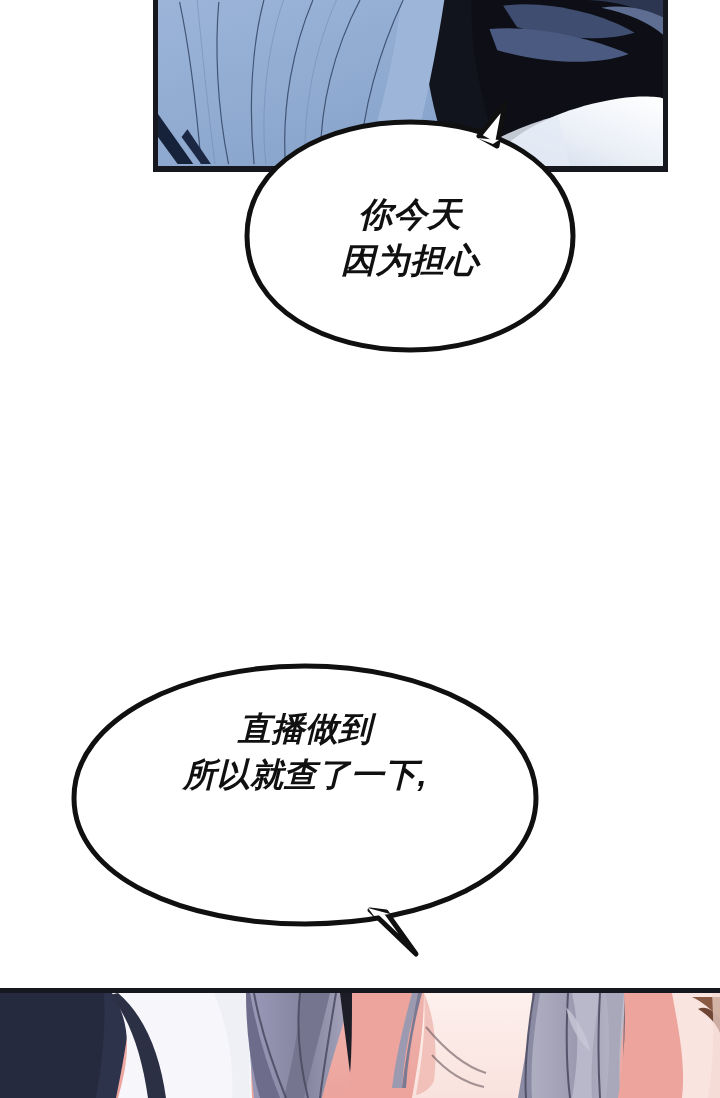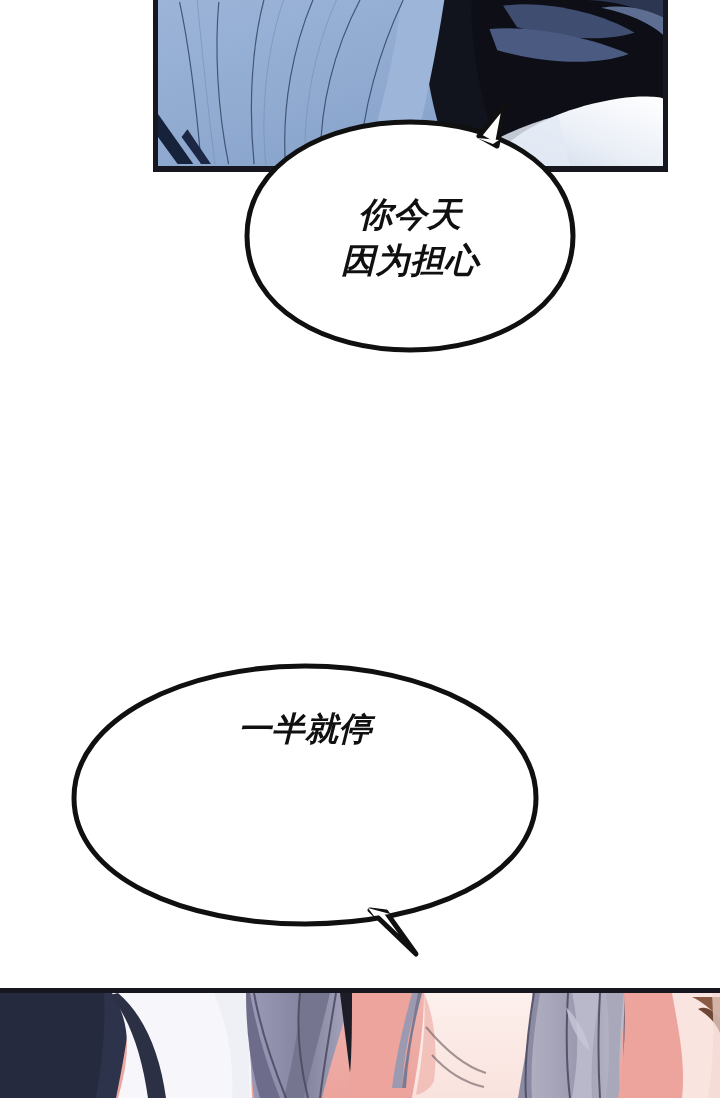--- a/index.html
+++ b/index.html
@@ -189,21 +189,22 @@
     <svg class="bubble-svg" width="470" height="285" viewBox="0 0 470 285">
       <path d="M235 4
                C355 4 466 56 466 136
                C466 216 355 262 235 262
                C115 262 4 216 4 136
                C4 56 115 4 235 4 Z" fill="#ffffff" stroke="#101010" stroke-width="5"></path>
       <path d="M300 248 L346 292 L316 250 Z" fill="#ffffff" stroke="#101010" stroke-width="5" stroke-linejoin="round"></path>
       <path d="M298 246 L320 252 L304 254 Z" fill="#ffffff" stroke="none"></path>
     </svg>
     <div class="bubble-text">
-      <span class="line">一半就停</span>
+      <span class="line">直播做到</span>
+      <span class="line">所以就查了一下,</span>
     </div>
   </div>
 
   <div class="panel" id="panel-bottom">
     <svg class="art-layer" viewBox="0 0 720 105" preserveAspectRatio="none">
       <defs>
         <linearGradient id="pinkBg" x1="0" y1="0" x2="0" y2="1">
           <stop offset="0%" stop-color="#efb3ad"></stop>
           <stop offset="100%" stop-color="#eca49d"></stop>
         </linearGradient>

